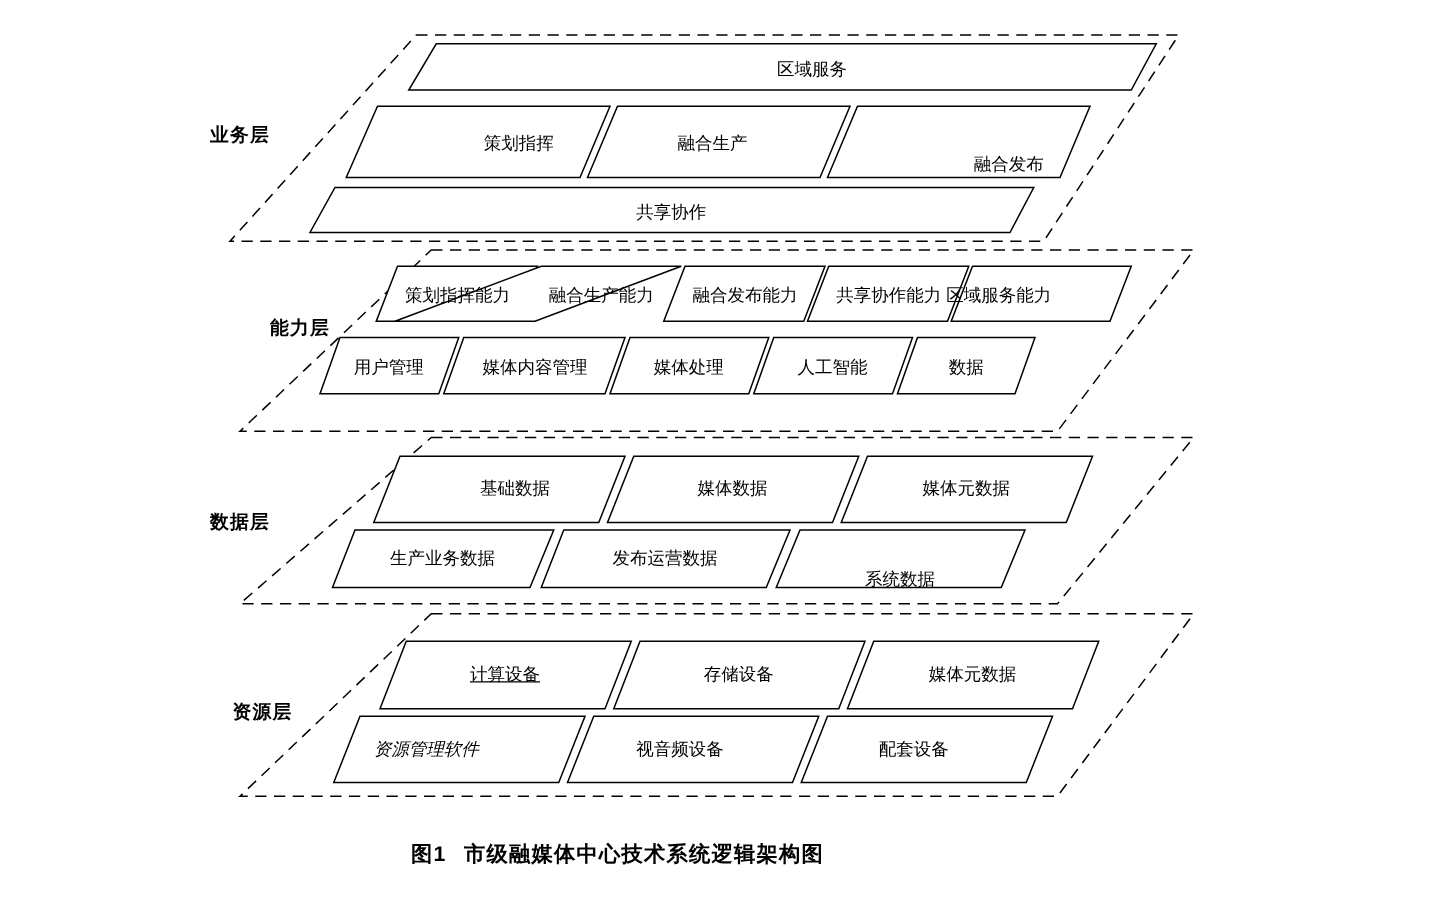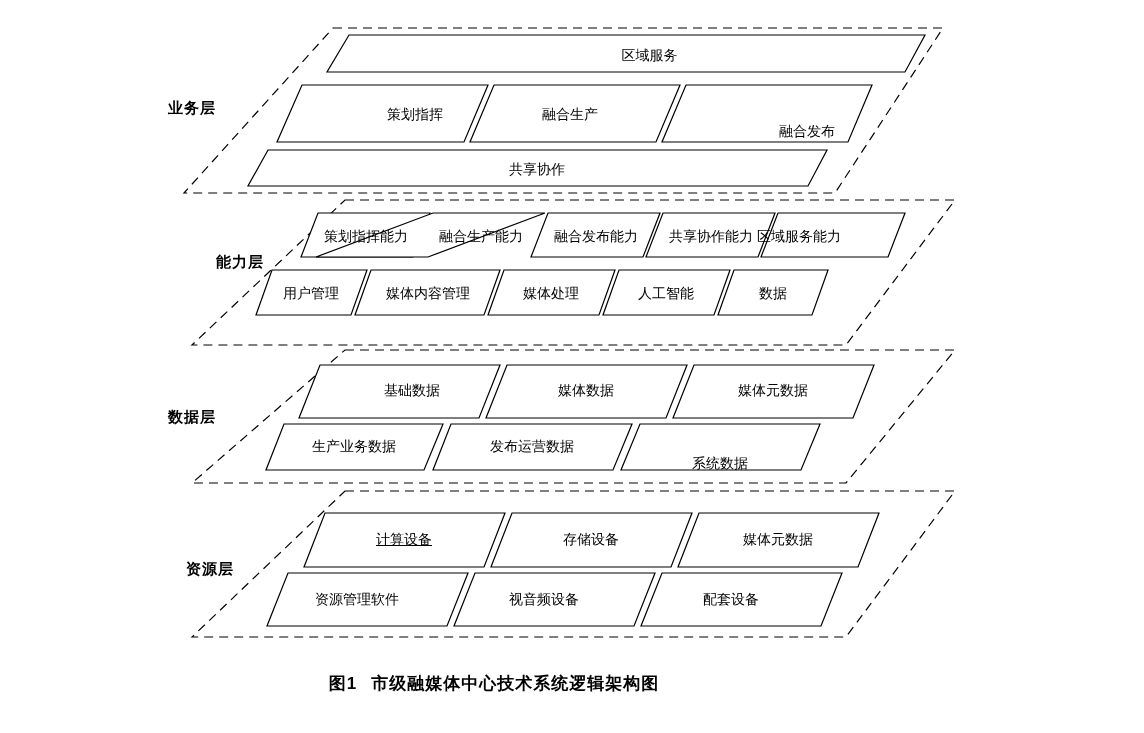--- a/index.html
+++ b/index.html
@@ -134,21 +134,21 @@
   <div class="box-text" style="left:412px; top:391px;">基础数据</div>
   <div class="box-text" style="left:586px; top:391px;">媒体数据</div>
   <div class="box-text" style="left:773px; top:391px;">媒体元数据</div>
   <div class="box-text" style="left:354px; top:447px;">生产业务数据</div>
   <div class="box-text" style="left:532px; top:447px;">发布运营数据</div>
   <div class="box-text" style="left:720px; top:464px;text-align:right;">系统数据</div>
 
   <div class="box-text" style="left:404px; top:540px;text-decoration:underline;">计算设备</div>
   <div class="box-text" style="left:591px; top:540px;">存储设备</div>
   <div class="box-text" style="left:778px; top:540px;">媒体元数据</div>
-  <div class="box-text" style="left:357px; top:600px;">资源管理软件</div>
+  <div class="box-text" style="left:341px; top:600px;font-style:italic;">资源管理软件</div>
   <div class="box-text" style="left:544px; top:600px;">视音频设备</div>
   <div class="box-text" style="left:731px; top:600px;">配套设备</div>
 
   <div class="caption">
     <span class="cap-num">图1</span><span>市级融媒体中心技术系统逻辑架构图</span>
   </div>
 
 </div>
 
 </body></html>

